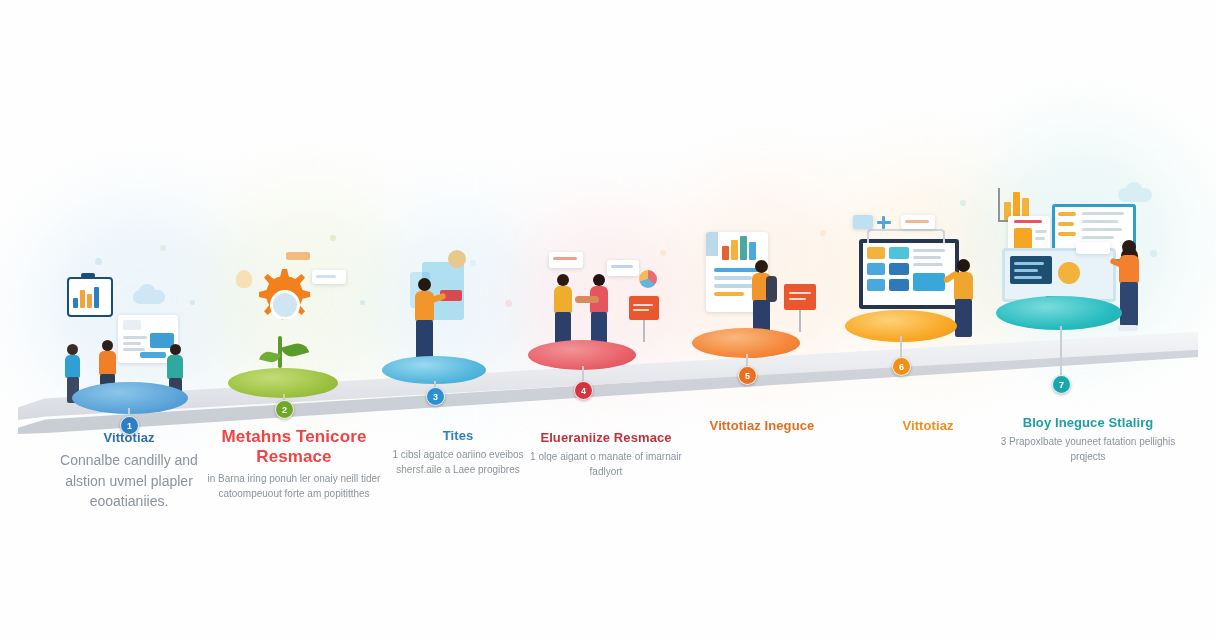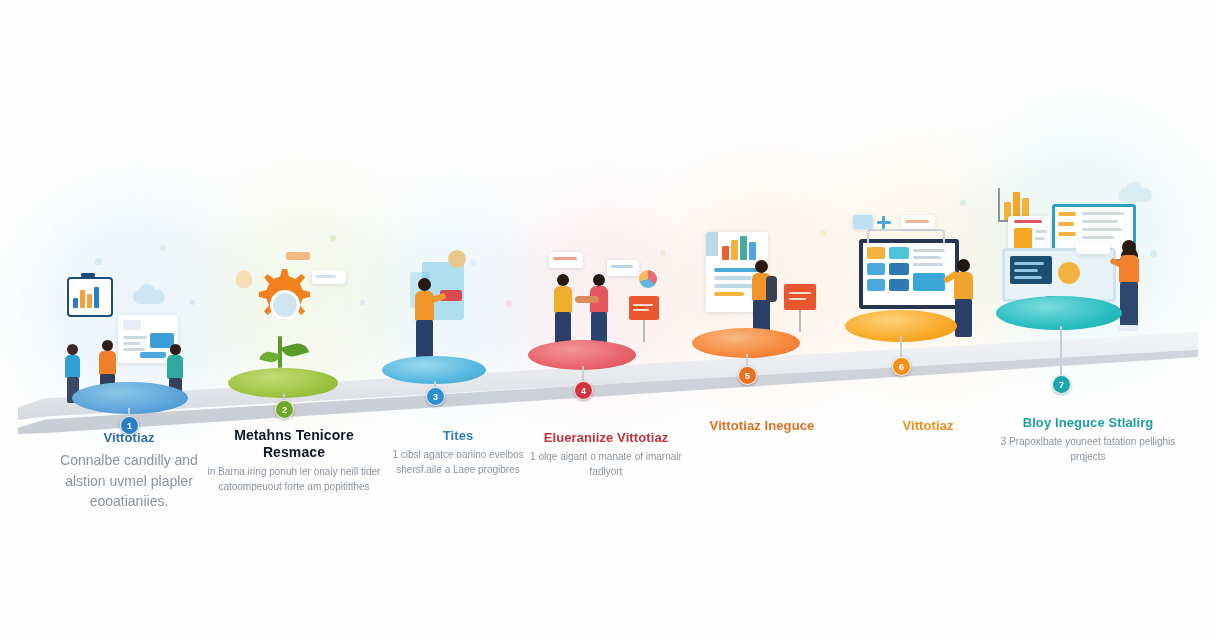--- a/index.html
+++ b/index.html
@@ -335,31 +335,31 @@
   </div>
   <div class="connector" style="left:1060px;top:326px;height:52px;"></div>
   <div class="badge" style="left:1052px;top:375px;width:17px;height:17px;font-size:9px;background:#1aa6ac;">7</div>
 
   <div class="caption" style="left:40px;top:430px;width:178px;">
     <p class="c-title" style="font-size:13px;color:#2f6ea8;">Vittotiaz</p>
     <p class="c-body" style="font-size:14px;">Connalbe candilly and alstion uvmel plapler eooatianiies.</p>
   </div>
 
   <div class="caption" style="left:205px;top:427px;width:178px;">
-    <p class="c-title" style="font-size:14px;color:#0f172a;">Metahns Tenicore Resmace</p>
+    <p class="c-title" style="font-size:17px;color:#ef4444;">Metahns Tenicore Resmace</p>
     <p class="c-body" style="font-size:10px;">in Barna iring ponuh ler onaiy neill tider catoompeuout forte am popititthes</p>
   </div>
 
   <div class="caption" style="left:378px;top:428px;width:160px;">
     <p class="c-title" style="font-size:13px;color:#2f7fbd;">Tites</p>
     <p class="c-body" style="font-size:10px;">1 cibsl agatce oariino eveibos shersf.aile a Laee progibres</p>
   </div>
 
   <div class="caption" style="left:520px;top:430px;width:172px;">
-    <p class="c-title" style="font-size:13px;color:#c0333c;">Elueraniize Vittotiaz</p>
+    <p class="c-title" style="font-size:13px;color:#c0333c;">Elueraniize Resmace</p>
     <p class="c-body" style="font-size:10px;">1 olqe aigant o manate of imarnair fadlyort</p>
   </div>
 
   <div class="caption" style="left:678px;top:418px;width:168px;">
     <p class="c-title" style="font-size:13px;color:#e06f24;">Vittotiaz Ineguce</p>
   </div>
 
   <div class="caption" style="left:840px;top:418px;width:176px;">
     <p class="c-title" style="font-size:13px;color:#ee8f1c;">Vittotiaz</p>
   </div>

